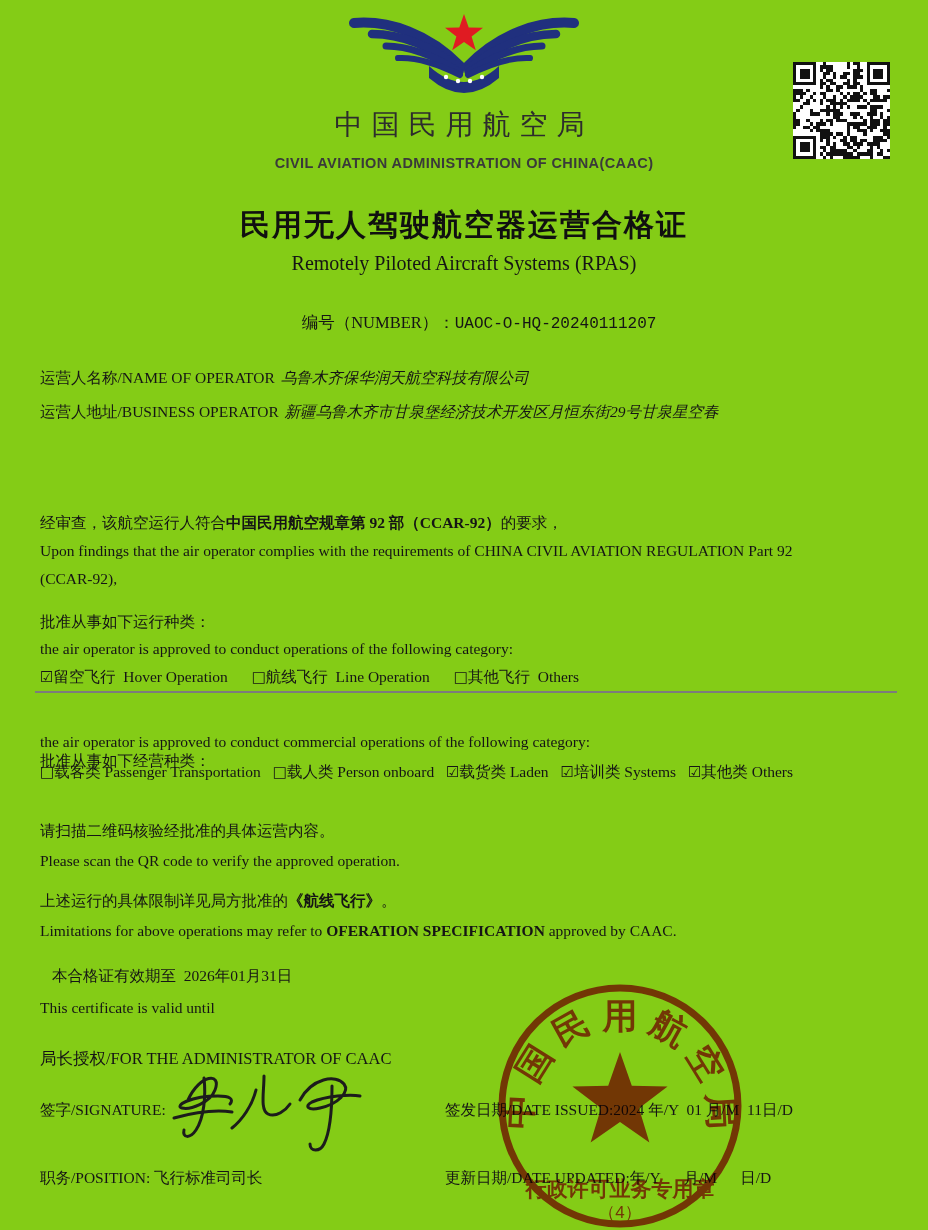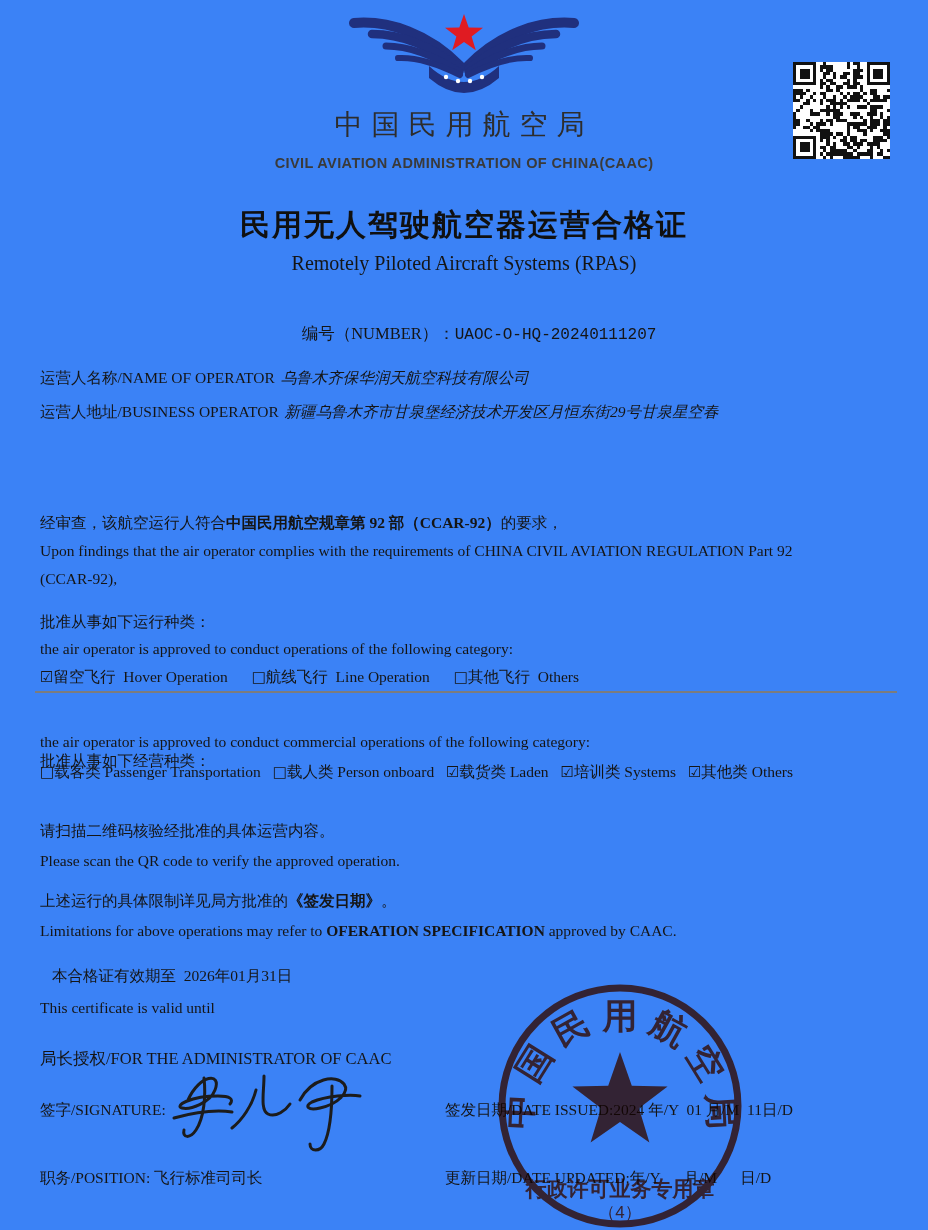--- a/index.html
+++ b/index.html
@@ -1,37 +1,37 @@
 <!DOCTYPE html>
 <html><head>
 <meta charset="utf-8">
 <style>
   html,body{margin:0;padding:0;background:#e8e8e8;}
   .page{
-    position:relative;width:928px;height:1230px;background:#3b82f6;
+    position:relative;width:928px;height:1230px;background:#84cc16;
     font-family:"Liberation Serif","DejaVu Serif",serif;color:#151515;
     overflow:hidden;margin:0 auto;
   }
   .abs{position:absolute;}
   .center{left:0;right:0;text-align:center;}
 
   
   .logo-wrap{top:8px;left:349px;width:230px;height:96px;}
   .qr-wrap{top:62px;left:793px;width:97px;height:97px;}
   .org-cn{top:106px;font-family:"Liberation Sans","DejaVu Sans",sans-serif;
     font-size:28px;letter-spacing:9px;color:#2d2d2d;font-weight:500;}
   .org-en{top:155px;font-family:"Liberation Sans","DejaVu Sans",sans-serif;
     font-size:14.5px;font-weight:bold;color:#3a3a3a;letter-spacing:.4px;}
 
   
   .title-cn{top:205px;font-family:"Liberation Sans","DejaVu Sans",sans-serif;
     font-size:30px;font-weight:bold;color:#101010;letter-spacing:2px;}
   .title-en1{top:252px;font-size:20px;}
   .title-en2{top:277px;font-size:20px;}
-  .number-line{top:323px;font-size:16.5px;padding-left:30px;}
+  .number-line{top:312px;font-size:16.5px;padding-left:30px;}
   .number-line .num{font-family:"Liberation Mono","DejaVu Sans Mono",monospace;font-size:16px;}
 
   
   .t{font-size:15.5px;white-space:nowrap;}
   .lbl{font-size:15.5px;}
   .val{font-size:15.5px;margin-left:2px;font-style:italic;}
   .bold{font-weight:bold;}
   .row-l{left:40px;}
   .op-name{top:368px;}
   .op-addr{top:402px;}
@@ -553,21 +553,21 @@
     <span class="cb-item tight"><span class="glyph">□</span><span>载人类</span> <span>Person onboard</span></span>
     <span class="cb-item tight"><span class="glyph">☑</span><span>载货类</span> <span>Laden</span></span>
     <span class="cb-item tight"><span class="glyph">☑</span><span>培训类</span> <span>Systems</span></span>
     <span class="cb-item tight"><span class="glyph">☑</span><span>其他类</span> <span>Others</span></span>
   </div>
 
   <div class="abs row-l qr-cn t">请扫描二维码核验经批准的具体运营内容。</div>
   <div class="abs row-l qr-en t">Please scan the QR code to verify the approved operation.</div>
 
   <div class="abs row-l lim-cn t">
-    <span>上述运行的具体限制详见局方批准的</span><span class="bold">《签发日期》</span><span>。</span>
+    <span>上述运行的具体限制详见局方批准的</span><span class="bold">《航线飞行》</span><span>。</span>
   </div>
   <div class="abs row-l lim-en t">
     <span>Limitations for above operations may refer to </span><span class="bold">OFERATION SPECIFICATION</span><span> approved by CAAC.</span>
   </div>
 
   <div class="abs row-l valid-cn t">
     <span>本合格证有效期至</span>&nbsp;&nbsp;<span>2026年01月31日</span>
   </div>
   <div class="abs row-l valid-en t">This certificate is valid until</div>
 

